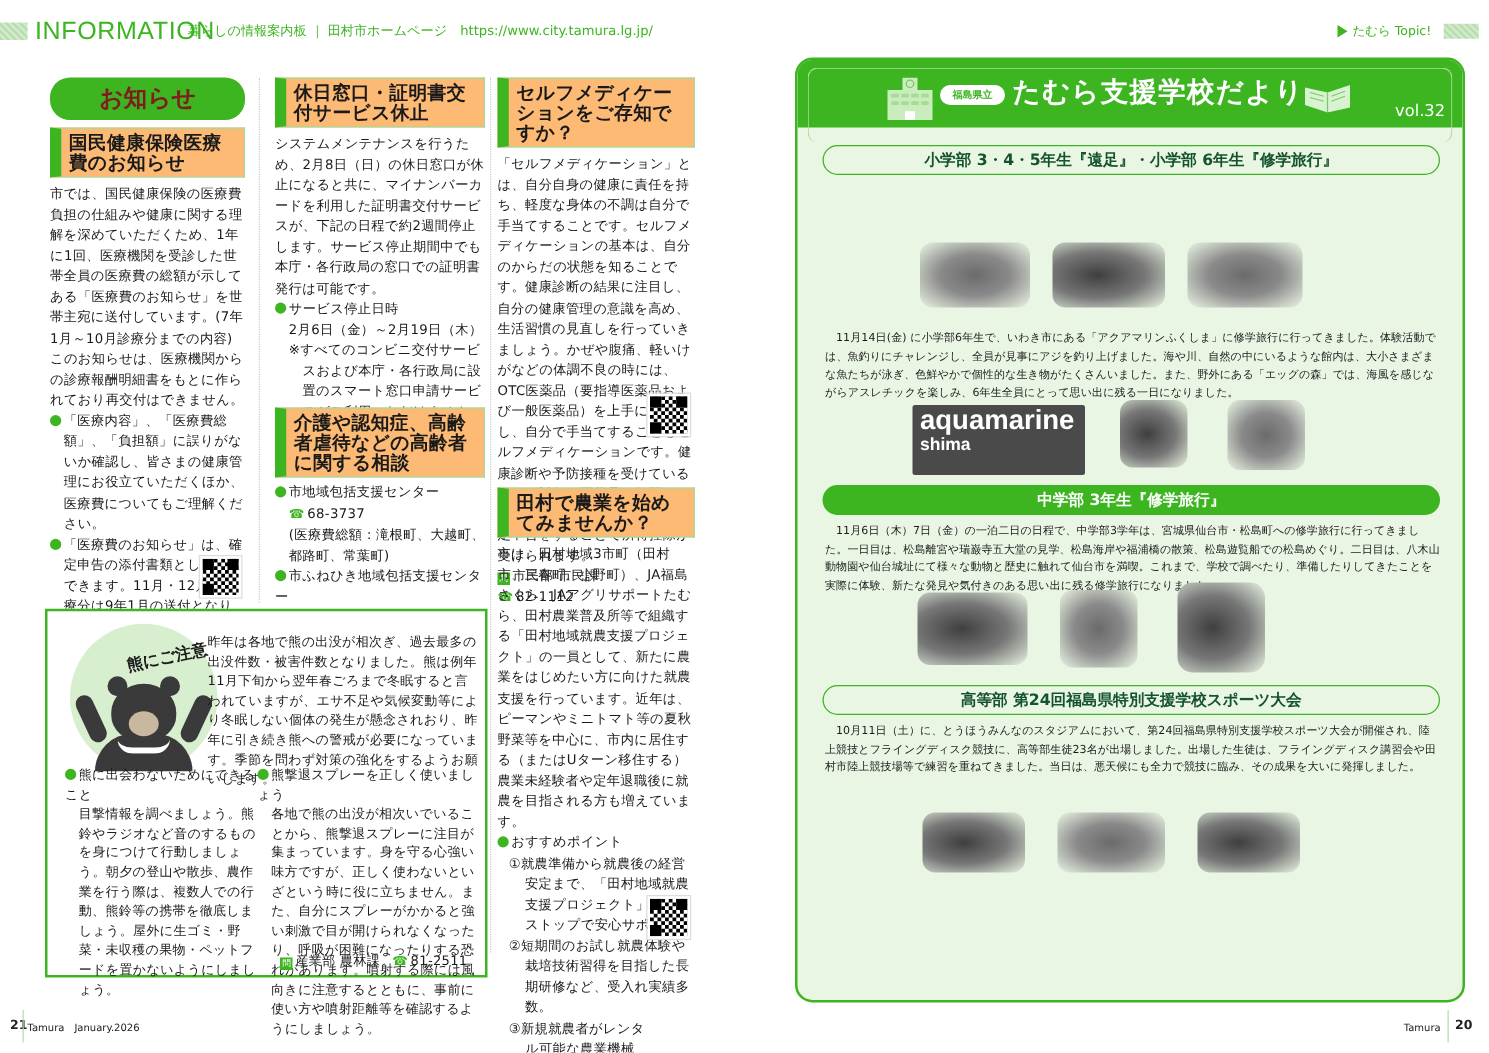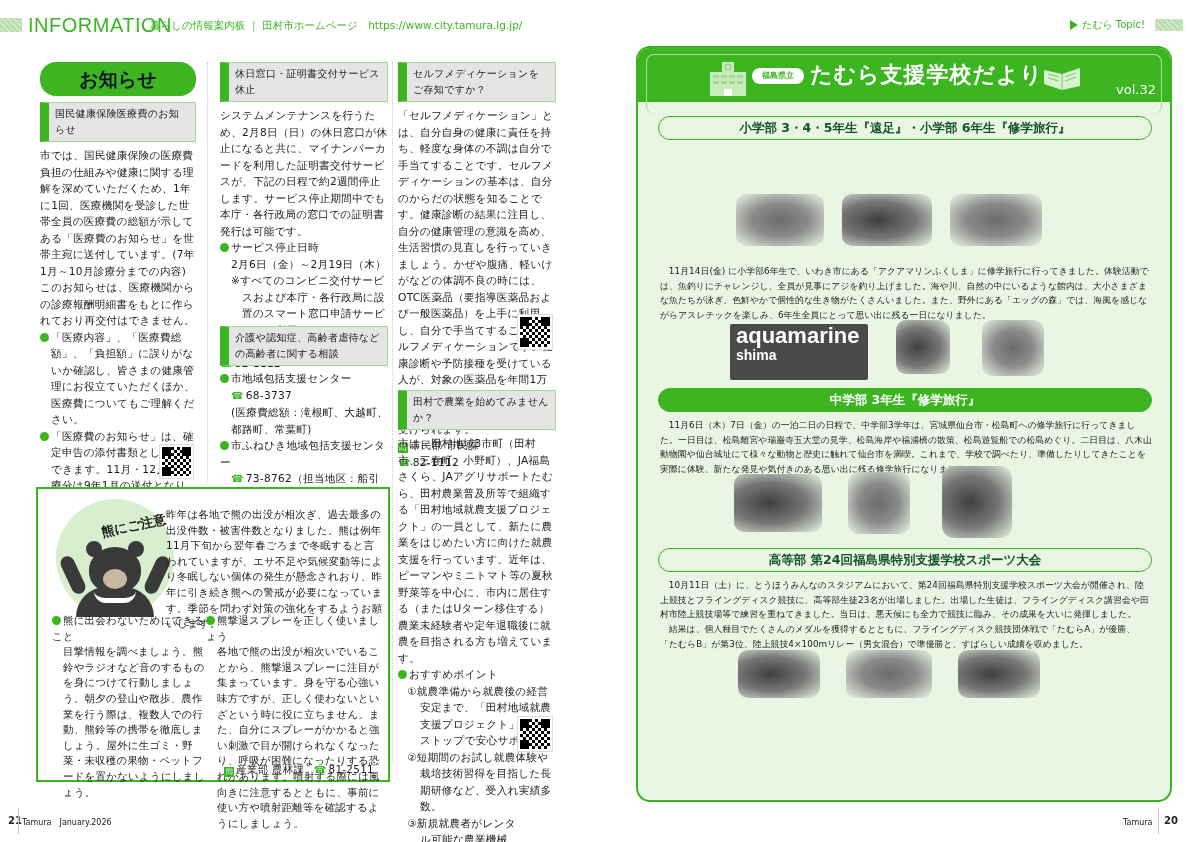--- a/index.html
+++ b/index.html
@@ -7,22 +7,22 @@
 body{position:relative;font-family:"DejaVu Sans","Liberation Sans",sans-serif;color:#1a1a1a}
 .abs{position:absolute}
 .hdr-bar{left:0;top:18px;width:22px;height:14px;background:repeating-linear-gradient(45deg,#b8dcae 0 2px,#cfe8c7 2px 4px)}
 .hdr-title{left:28px;top:14px;font-family:Liberation Sans, sans-serif;font-size:20px;color:#3cb521;letter-spacing:.5px;line-height:22px}
 .hdr-sub{left:150px;top:18px;font-size:10.5px;color:#3cb521;line-height:14px;white-space:nowrap}
 .topic{right:8px;top:18px;display:flex;align-items:center;gap:4px;font-size:10px;color:#3cb521}
 .topic .tri{width:0;height:0;border-top:5px solid transparent;border-bottom:5px solid transparent;border-left:8px solid #3cb521}
 .topic .bar{width:28px;height:12px;background:repeating-linear-gradient(45deg,#b8dcae 0 2px,#cfe8c7 2px 4px);margin-left:6px}
 .col{font-size:10.6px;line-height:16.5px;letter-spacing:.3px}
 .col p{margin:0}
-.notice-title{left:40px;top:62px;width:156px;height:34px;background:#3cb521;border-radius:16px;color:#0f172a;font-weight:bold;font-size:19px;text-align:center;line-height:34px}
-.sec-h{border:1.5px solid #a5d99a;border-left:9px solid #3cb521;padding:3px 6px;font-weight:normal;font-size:10px;line-height:16px;background:#e5e5e5}
+.notice-title{left:40px;top:62px;width:156px;height:34px;background:#3cb521;border-radius:16px;color:#7f1d1d;font-weight:bold;font-size:19px;text-align:center;line-height:34px}
+.sec-h{border:1.5px solid #a5d99a;border-left:9px solid #3cb521;padding:3px 6px;font-weight:bold;font-size:15px;line-height:16px;background:#fdba74}
 .dot{display:inline-block;width:9px;height:9px;border-radius:50%;background:#3cb521;margin-right:2px;vertical-align:-1px}
 .ind{padding-left:11px}
 .ind2{padding-left:22px}
 .tag{display:inline-block;width:10px;height:10px;background:#3cb521;color:#fff;font-size:7px;line-height:10px;text-align:center;margin-right:2px;vertical-align:-1px}
 .tel{color:#3cb521;font-size:10px;margin-right:2px}
 .qr{background:
  linear-gradient(#000,#000) 0 0/9px 9px no-repeat,
  linear-gradient(#000,#000) 100% 0/9px 9px no-repeat,
  linear-gradient(#000,#000) 0 100%/9px 9px no-repeat,
  repeating-conic-gradient(#000 0 25%,#fff 0 50%) 0 0/6px 6px;border:2px solid #fff;outline:1px solid #ddd}
@@ -216,21 +216,20 @@
   <div class="abs photo" style="left:344px;top:272px;width:62px;height:56px"></div>
 
   <div class="abs pill fill" style="top:340px">中学部 3年生『修学旅行』</div>
   <div class="abs rtext" style="top:370px">11月6日（木）7日（金）の一泊二日の日程で、中学部3学年は、宮城県仙台市・松島町への修学旅行に行ってきました。一日目は、松島離宮や瑞巌寺五大堂の見学、松島海岸や福浦橋の散策、松島遊覧船での松島めぐり。二日目は、八木山動物園や仙台城址にて様々な動物と歴史に触れて仙台市を満喫。これまで、学校で調べたり、準備したりしてきたことを実際に体験、新たな発見や気付きのある思い出に残る修学旅行になりました。</div>
   <div class="abs photo b" style="left:96px;top:426px;width:88px;height:58px"></div>
   <div class="abs photo" style="left:210px;top:424px;width:62px;height:62px"></div>
   <div class="abs photo b" style="left:304px;top:418px;width:70px;height:72px;border-radius:12px"></div>
 
   <div class="abs pill outline" style="top:500px">高等部 第24回福島県特別支援学校スポーツ大会</div>
   <div class="abs rtext" style="top:530px">10月11日（土）に、とうほうみんなのスタジアムにおいて、第24回福島県特別支援学校スポーツ大会が開催され、陸上競技とフライングディスク競技に、高等部生徒23名が出場しました。出場した生徒は、フライングディスク講習会や田村市陸上競技場等で練習を重ねてきました。当日は、悪天候にも全力で競技に臨み、その成果を大いに発揮しました。</div>
-  <div class="abs rtext" style="top:574px">結果は、個人種目でたくさんのメダルを獲得するとともに、フライングディスク競技団体戦で「たむらA」が優勝、「たむらB」が第3位、陸上競技4×100mリレー（男女混合）で準優勝と、すばらしい成績を収めました。</div>
   <div class="abs photo b" style="left:100px;top:602px;width:82px;height:48px"></div>
   <div class="abs photo" style="left:208px;top:602px;width:86px;height:48px"></div>
   <div class="abs photo b" style="left:320px;top:602px;width:82px;height:48px"></div>
 
 </div>
 
 <div class="abs foot foot-num" style="left:8px;top:816px">21</div>
 <div class="abs foot-line" style="left:18px;top:808px"></div>
 <div class="abs foot" style="left:22px;top:818px;white-space:pre">Tamura　January.2026</div>
 <div class="abs foot" style="left:1123px;top:818px">Tamura</div>

